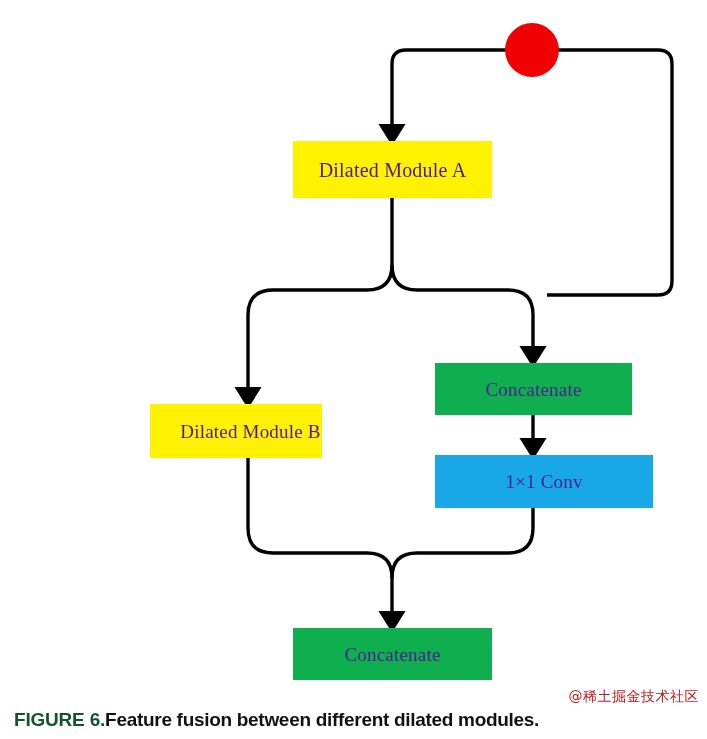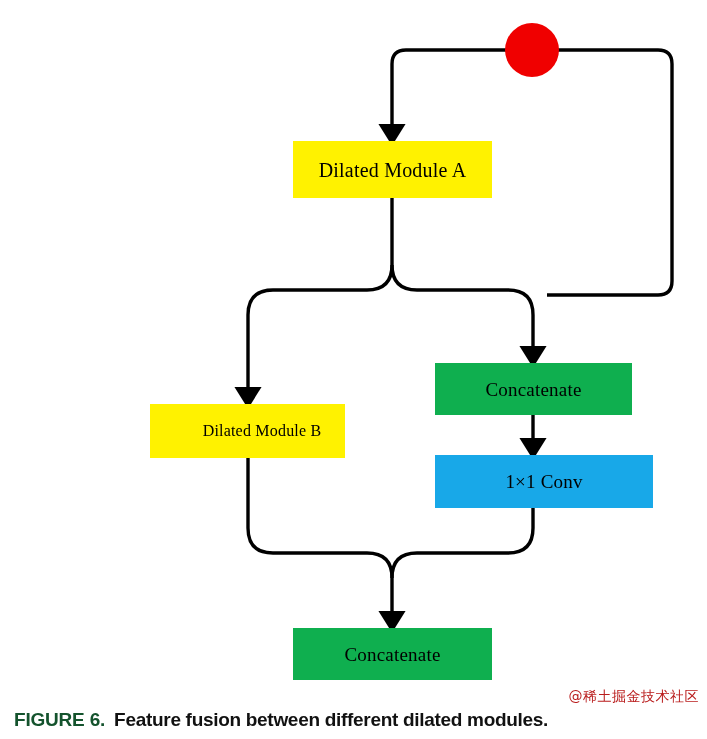--- a/index.html
+++ b/index.html
@@ -27,21 +27,21 @@
     width: 707px;
     height: 700px;
   }
   .node-box {
     position: absolute;
     box-sizing: border-box;
     display: flex;
     align-items: center;
     justify-content: center;
     font-family: "Liberation Serif", serif;
-    color: #000000;
+    color: #4c1d95;
     white-space: nowrap;
     letter-spacing: 0.2px;
   }
   .node-label {
     display: block;
     line-height: 1;
   }
   .caption-bar {
     position: absolute;
     left: 0;
@@ -56,21 +56,20 @@
   }
   .caption-figno {
     font-weight: bold;
     font-size: 19px;
     letter-spacing: -0.2px;
   }
   .caption-text {
     font-weight: bold;
     font-size: 19px;
     color: #111111;
-    margin-left: 9px;
     letter-spacing: -0.3px;
   }
   .watermark {
     position: absolute;
     right: 8px;
     top: 688px;
     font-family: "DejaVu Sans", sans-serif;
     font-size: 14px;
     color: #b91c1c;
     letter-spacing: 0.5px;
@@ -108,21 +107,21 @@
       <path d="M 533 508 L 533 528 Q 533 553 508 553 L 417 553 Q 392 553 392 578"></path>
     </g>
 
     <circle cx="532" cy="50" r="27" fill="#f00000"></circle>
   </svg>
 
   <div class="node-box" style="left:293px; top:141px; width:199px; height:57px; background:#fff200; font-size:20px;">
     <span class="node-label">Dilated Module A</span>
   </div>
 
-  <div class="node-box" style="left:150px; top:404px; width:195px; height:54px; background:#fff200; font-size:16px;padding-left:29px;">
+  <div class="node-box" style="left:150px; top:404px; width:172px; height:54px; background:#fff200; font-size:19px;padding-left:29px;">
     <span class="node-label">Dilated Module B</span>
   </div>
 
   <div class="node-box" style="left:435px; top:363px; width:197px; height:52px; background:#0faf4f; font-size:19px;">
     <span class="node-label">Concatenate</span>
   </div>
 
   <div class="node-box" style="left:435px; top:455px; width:218px; height:53px; background:#18a8e8; font-size:19px;">
     <span class="node-label">1×1 Conv</span>
   </div>

